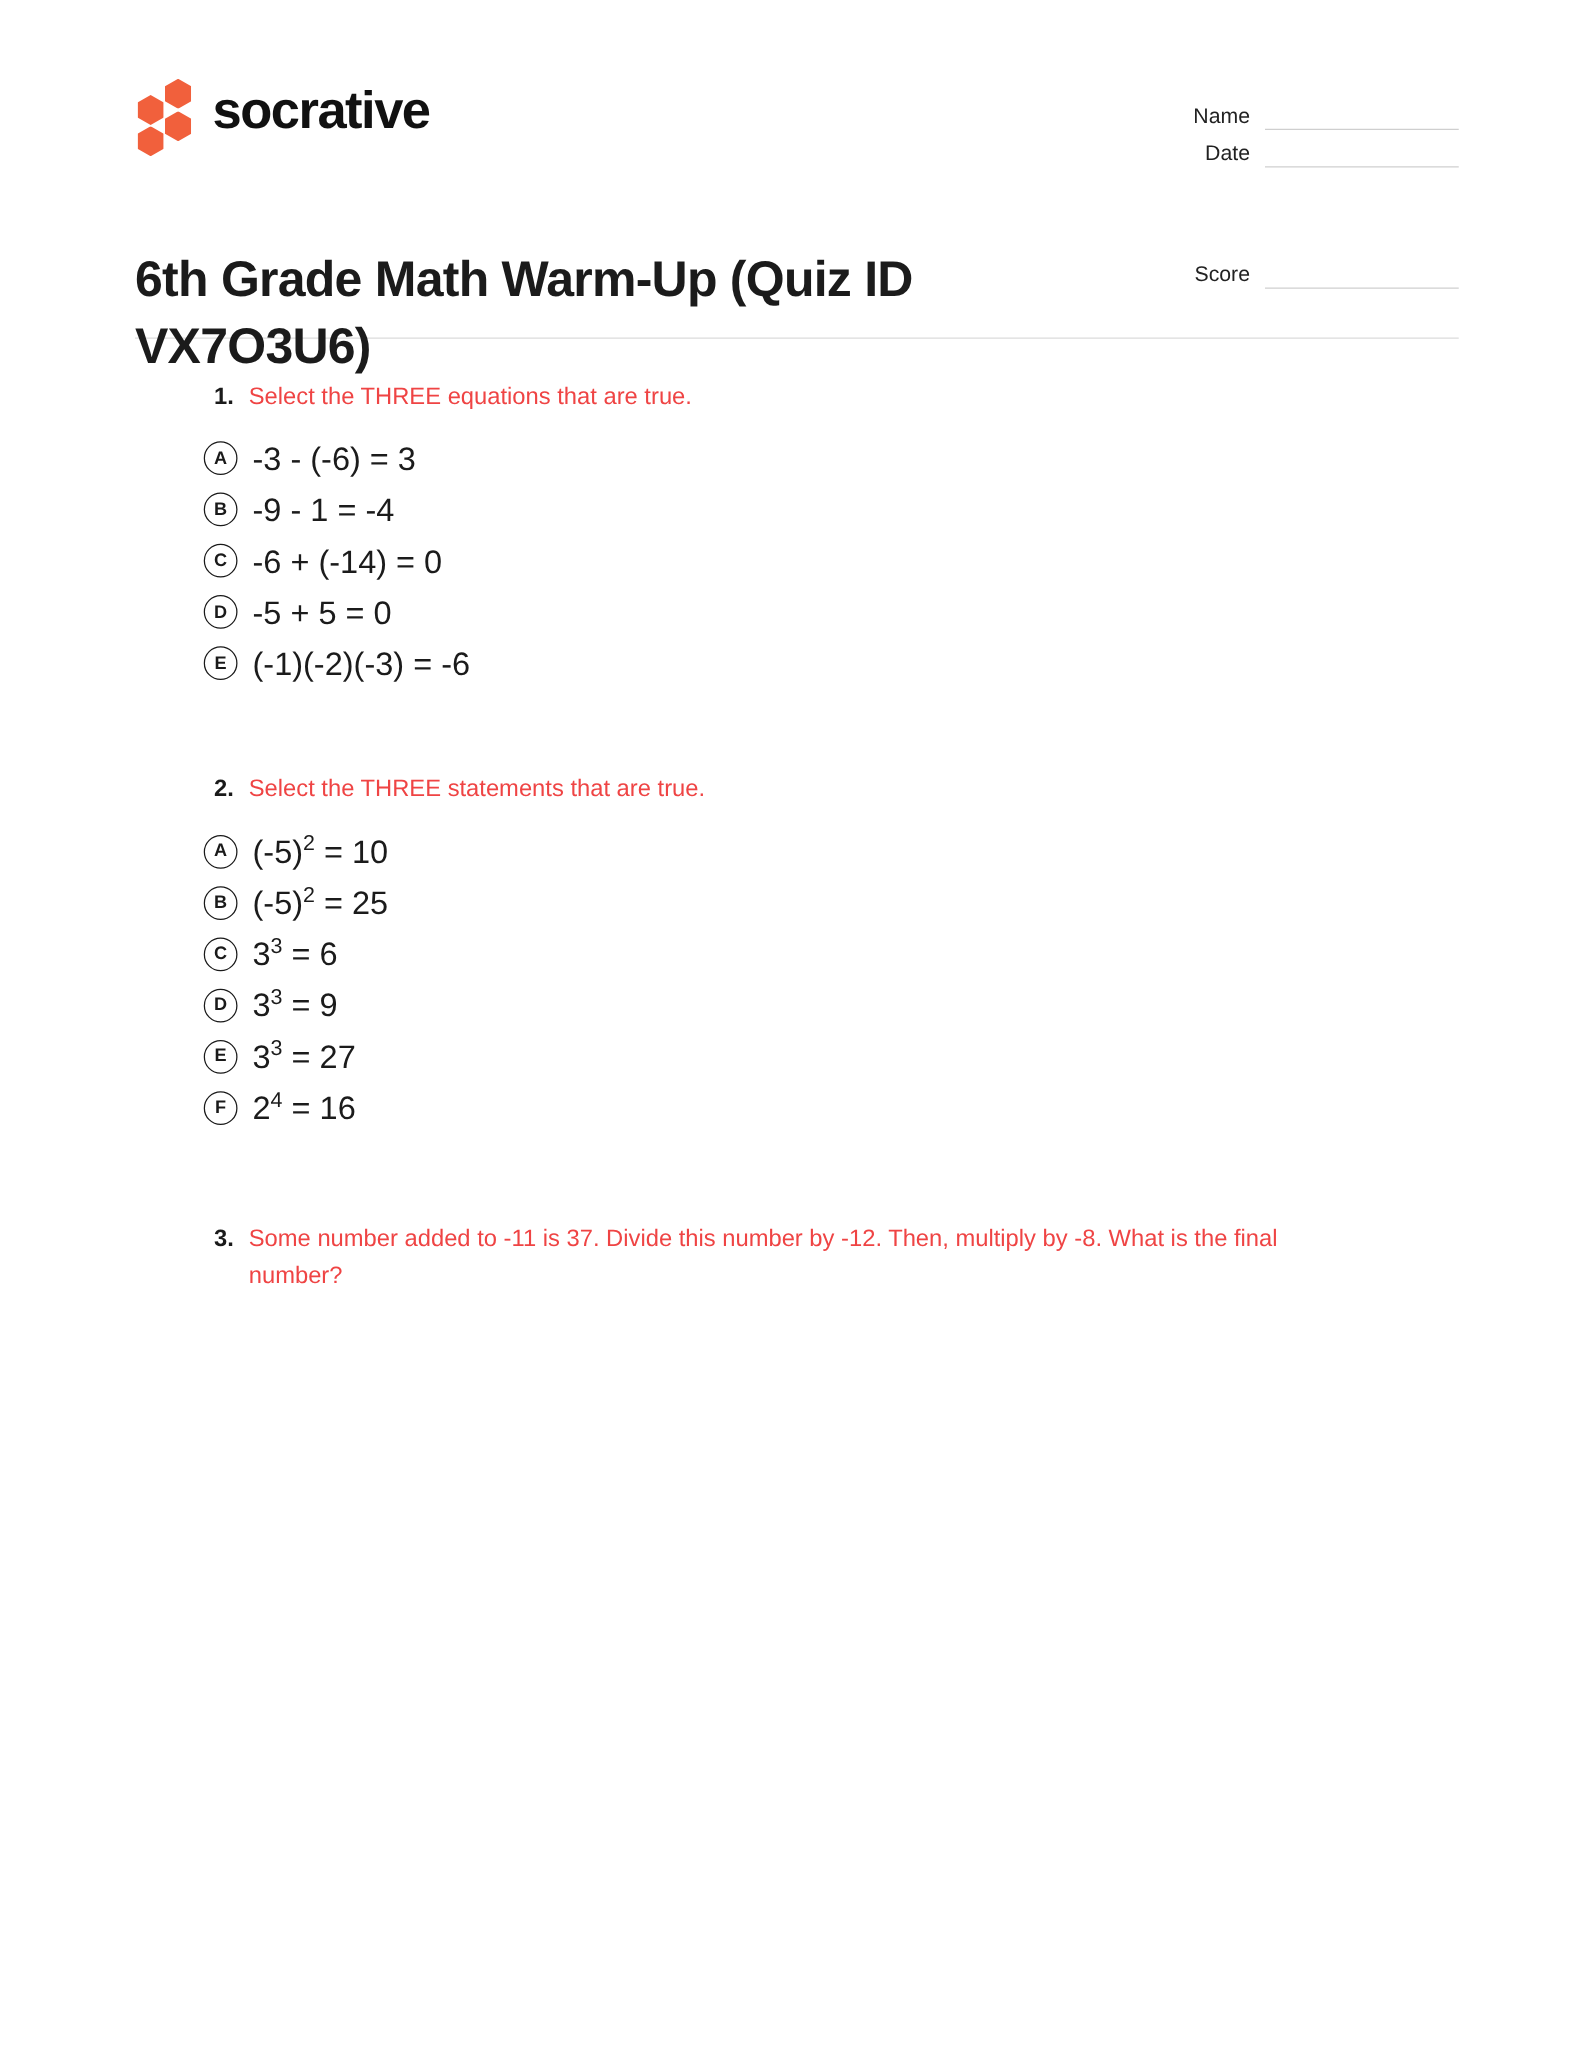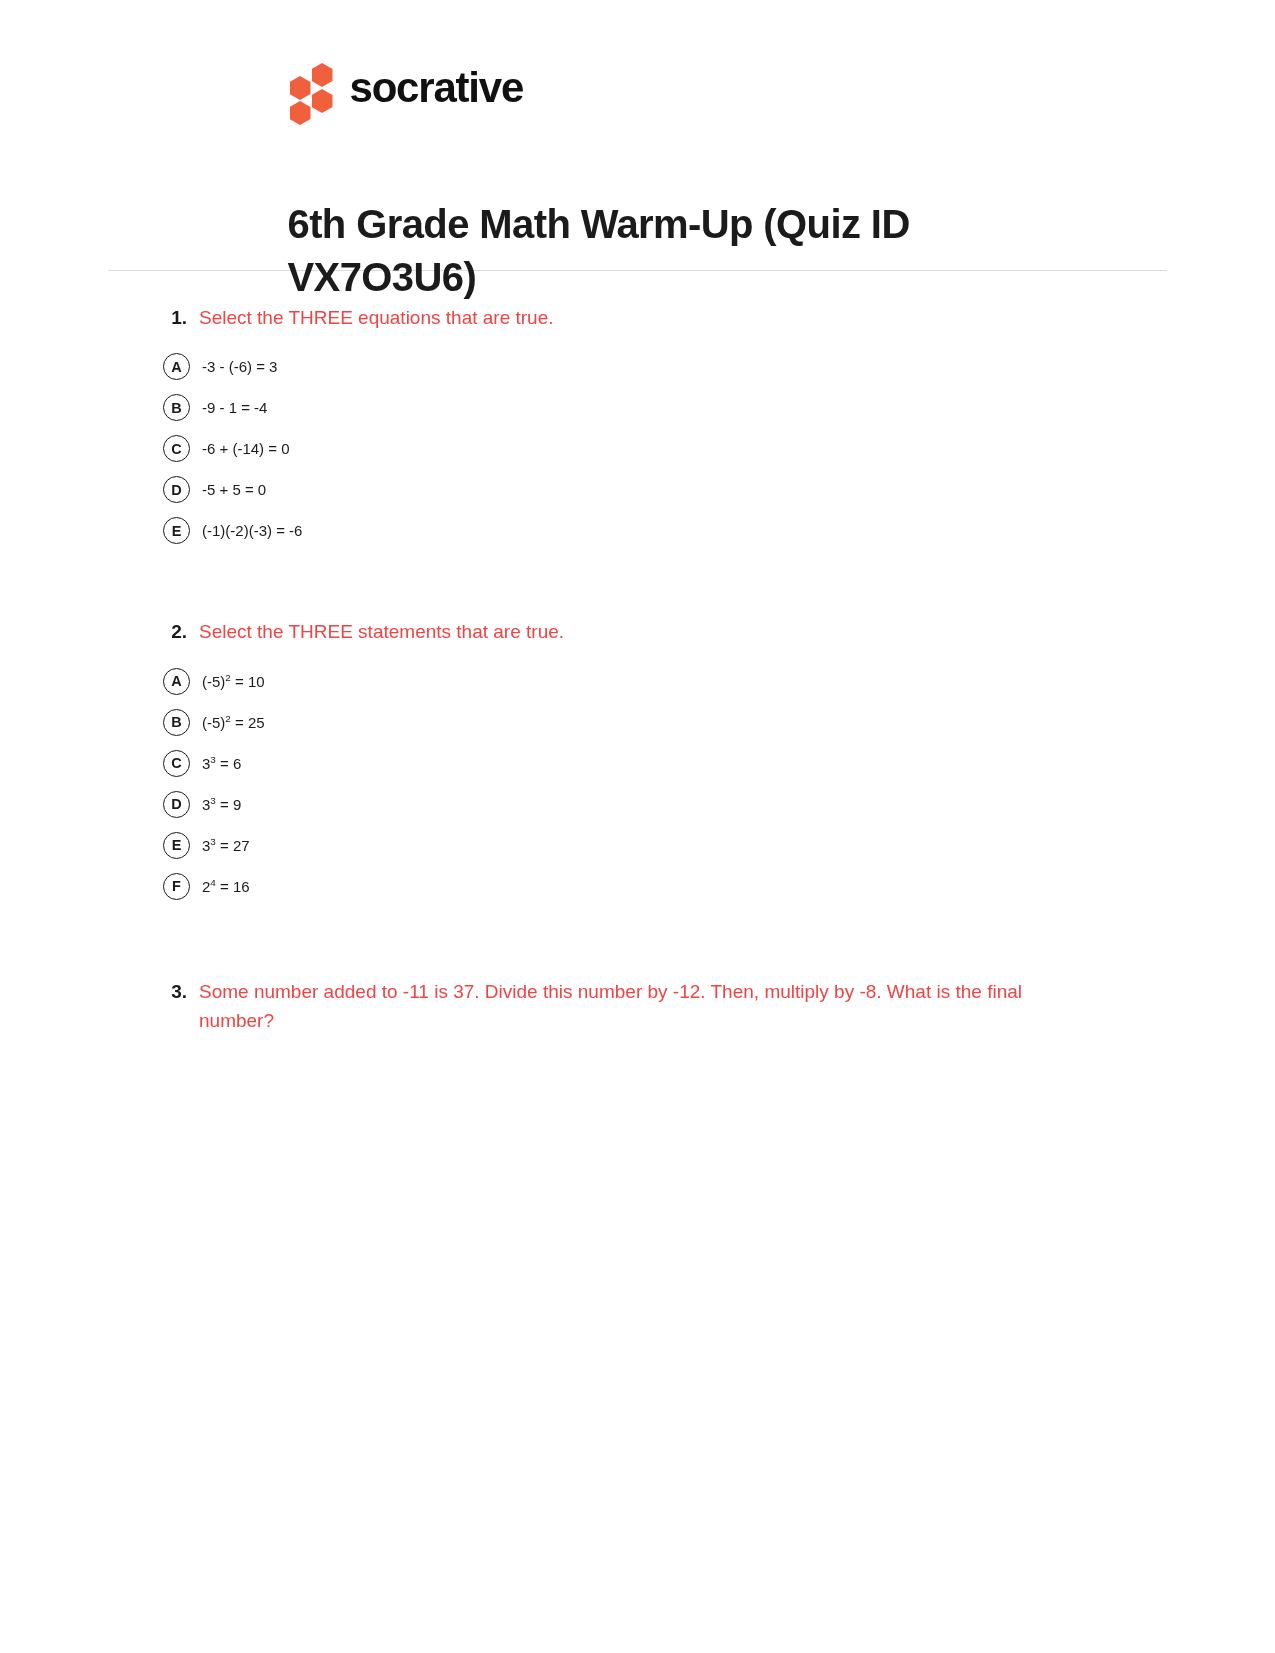--- a/index.html
+++ b/index.html
@@ -22,21 +22,21 @@
     width: 1275px;
     height: 1653px;
     padding: 56px 108px 0 108px;
     position: relative;
   }
 
   
   .header {
     display: flex;
     align-items: flex-start;
-    justify-content: center;
+    justify-content: space-between;
     height: 190px;
   }
 
   .brand-block {
     width: 700px;
   }
 
   .logo-row {
     display: flex;
     align-items: center;
@@ -162,21 +162,21 @@
     display: flex;
     align-items: center;
     justify-content: center;
     font-size: 14.5px;
     font-weight: 700;
     color: #1a1a1a;
     flex: none;
     box-sizing: border-box;
   }
   .opt-text {
-    font-size: 15px;
+    font-size: 26px;
     color: #1b1b1b;
     line-height: 1.4;
   }
   .opt-text sup {
     font-size: 0.66em;
     vertical-align: super;
     line-height: 0;
   }
 
   .q-spacer-1 { height: 26px; }
@@ -196,20 +196,34 @@
           <span class="hex h2"></span>
           <span class="hex h3"></span>
           <span class="hex h4"></span>
         </div>
         <div class="wordmark">socrative</div>
       </div>
 
       <h1 class="title">6th Grade Math Warm-Up (Quiz ID VX7O3U6)</h1>
     </div>
 
+    <div class="meta-block">
+      <div class="meta-row">
+        <span class="meta-label">Name</span>
+        <span class="meta-line"></span>
+      </div>
+      <div class="meta-row">
+        <span class="meta-label">Date</span>
+        <span class="meta-line"></span>
+      </div>
+      <div class="meta-row score-row">
+        <span class="meta-label">Score</span>
+        <span class="meta-line"></span>
+      </div>
+    </div>
 
   </div>
 
   <hr class="divider">
 
   <div class="questions">
 
     <div class="question">
       <div class="q-head">
         <span class="q-num">1.</span>

